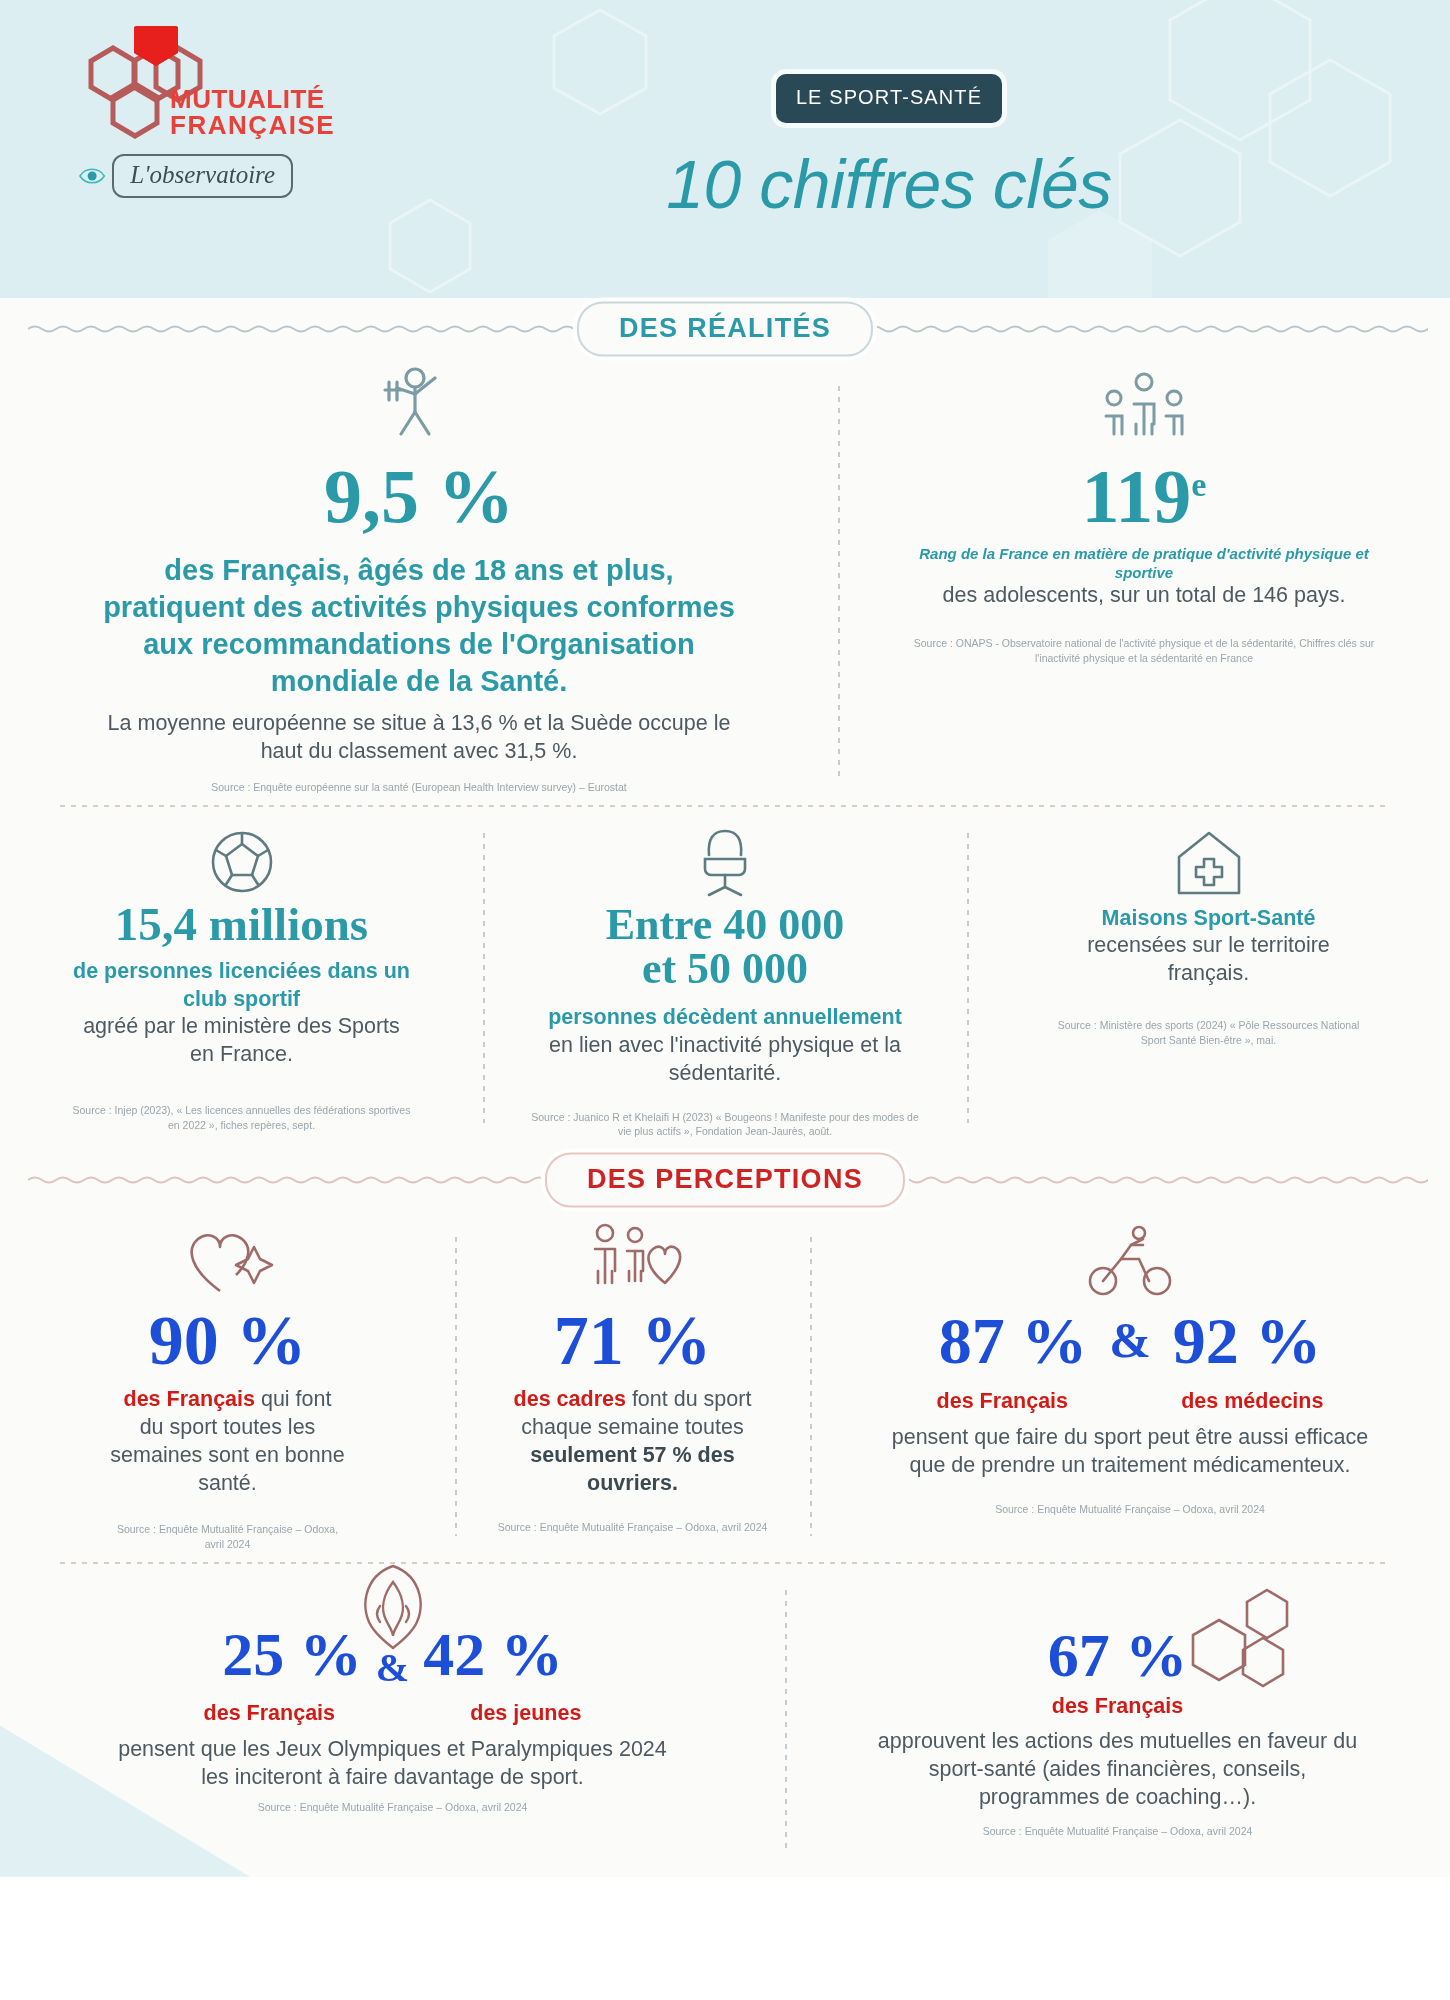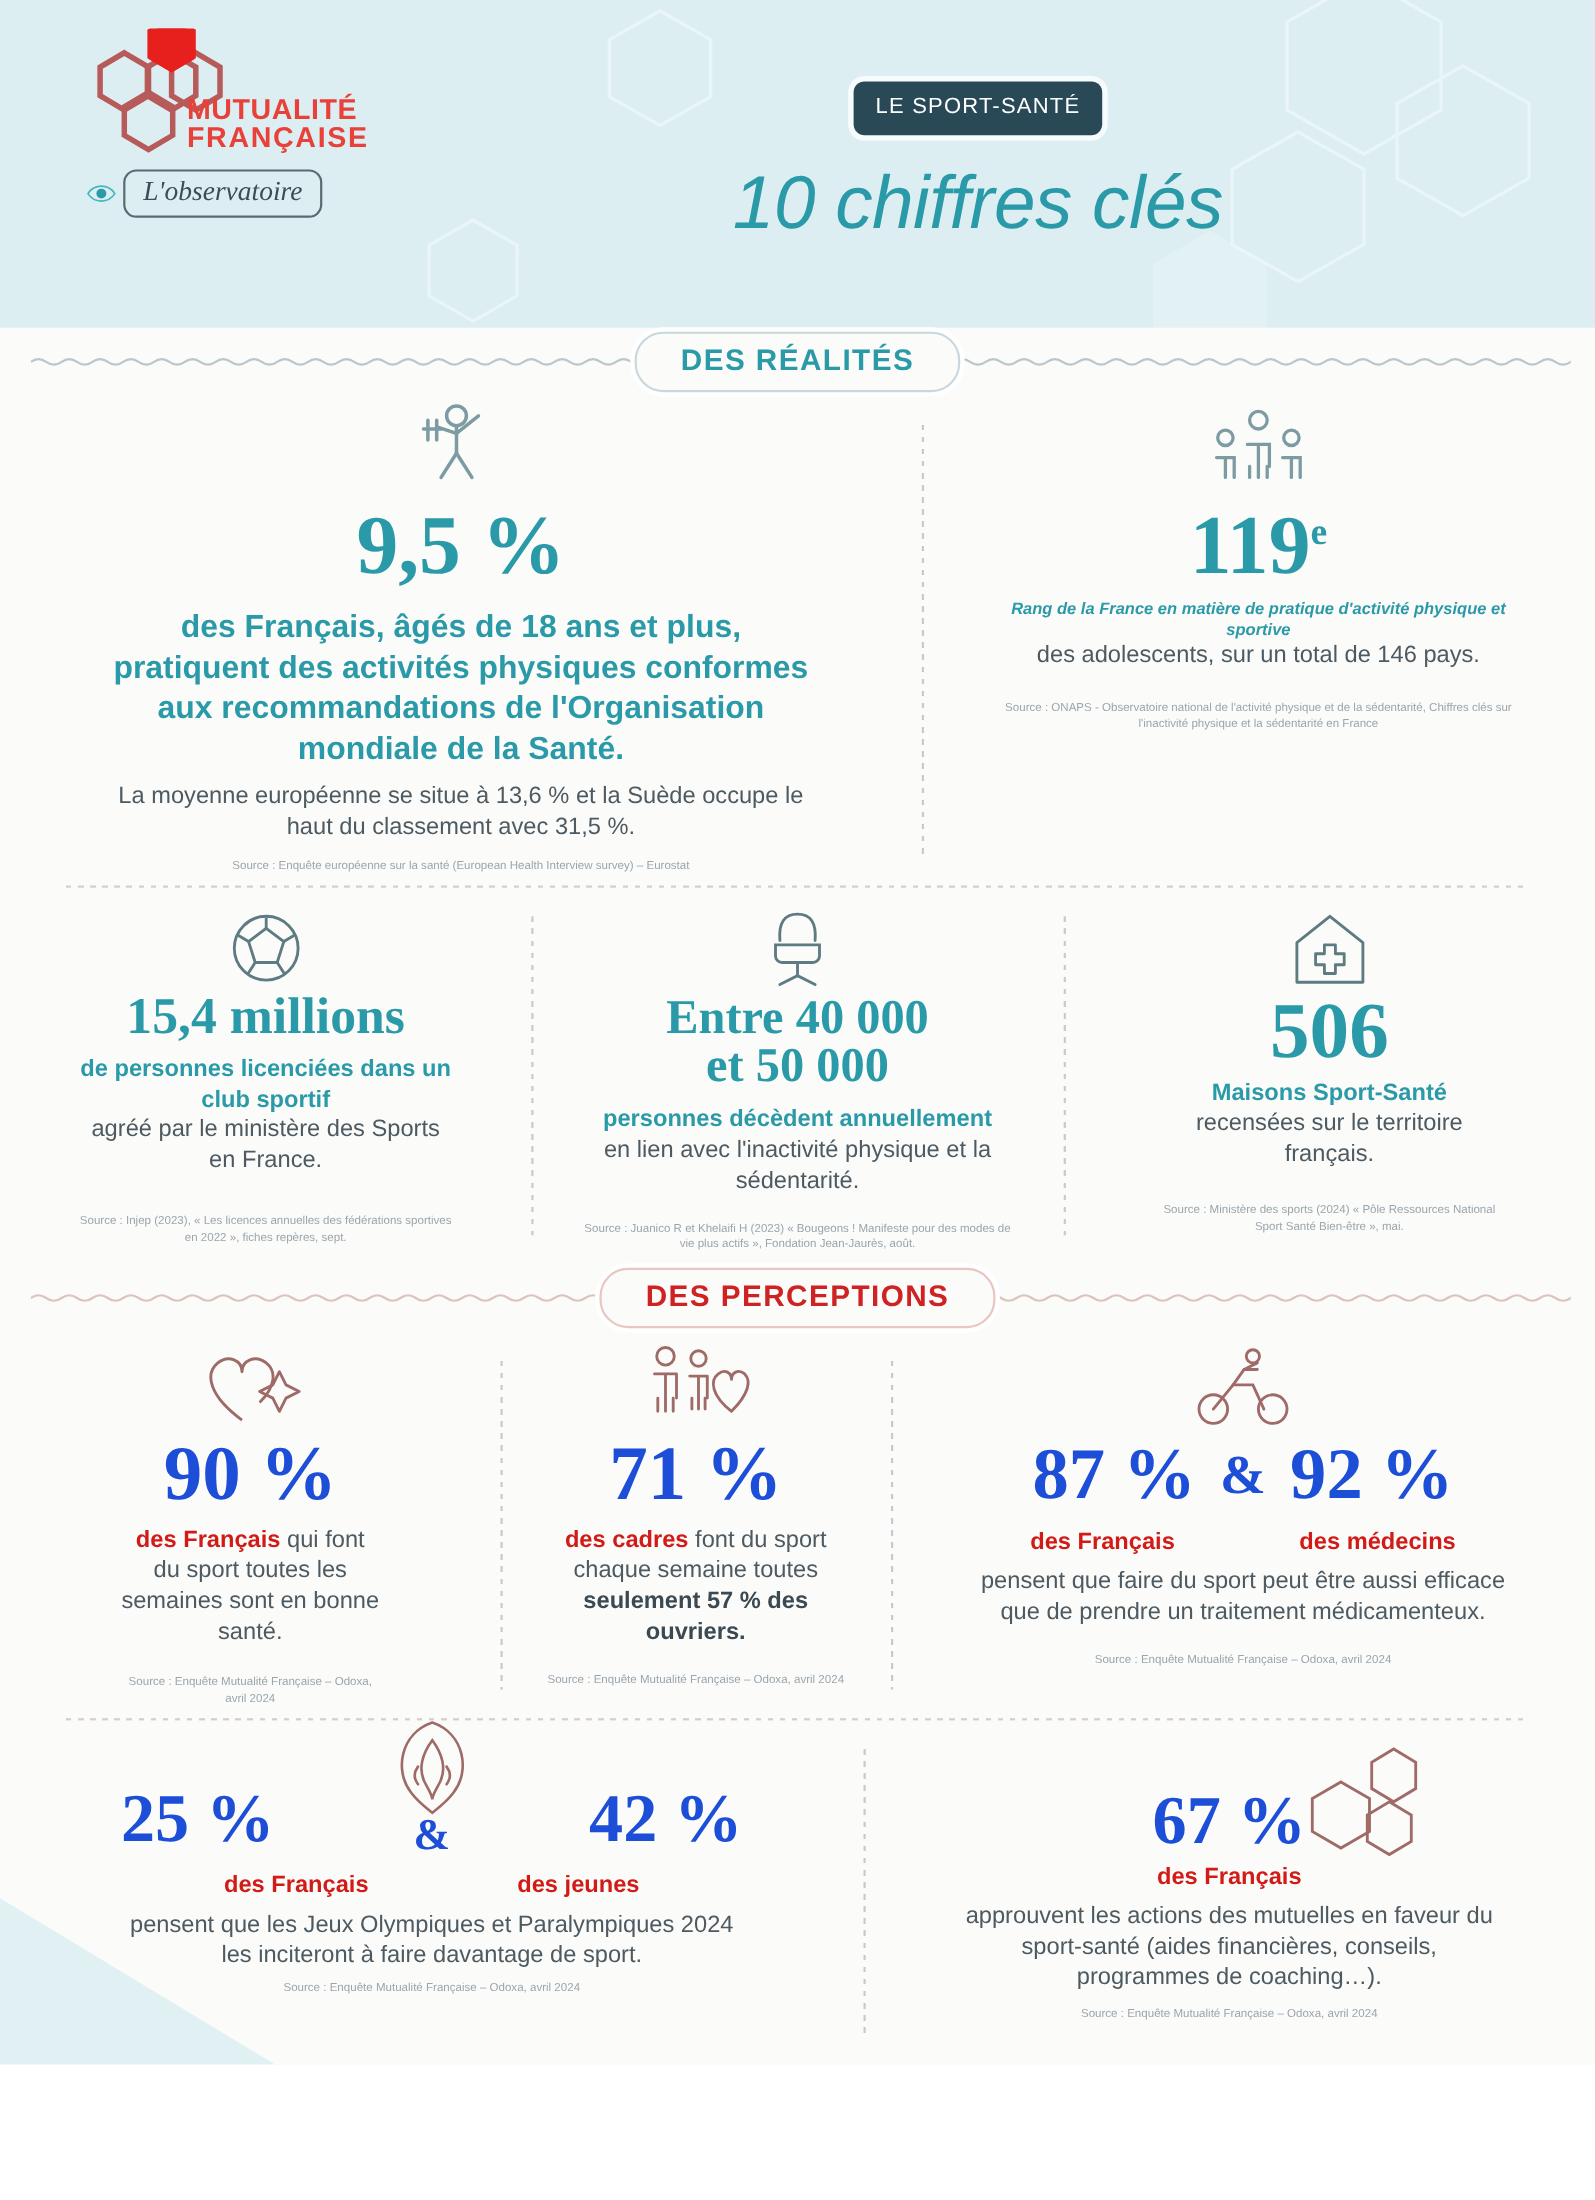--- a/index.html
+++ b/index.html
@@ -369,21 +369,20 @@
 
       <div class="cell" style="width:483px; padding:14px 80px 10px;">
         <div class="icon-wrap small">
           <svg width="76" height="72" viewBox="0 0 76 72">
             <g fill="none" stroke="#5e7b82" stroke-width="2.6" stroke-linejoin="round">
               <path d="M8 30 L38 6 L68 30 V66 H8 Z"></path>
               <path d="M33 32 h10 v8 h8 v10 h-8 v8 h-10 v-8 h-8 v-10 h8 z"></path>
             </g>
           </svg>
         </div>
-        <div class="big-num teal" style="font-size:72px; margin-top:2px;">506</div>
         <div class="lead lead-teal" style="font-size:21.5px; margin-top:6px;">Maisons Sport-Santé</div>
         <div class="body-txt" style="font-size:21.5px;">recensées sur le territoire français.</div>
         <div class="src" style="margin-top:30px;">Source : Ministère des sports (2024) « Pôle Ressources National Sport Santé Bien-être », mai.</div>
       </div>
     </div>
   </div>
 
   <div class="perceptions">
 
     <div class="section-head">
@@ -454,21 +453,21 @@
         <div class="src" style="margin-top:22px;">Source : Enquête Mutualité Française – Odoxa, avril 2024</div>
       </div>
     </div>
 
     <div class="hdiv"></div>
 
     <div class="row content-above" style="padding-bottom:30px;">
       <div class="vdiv" style="left:785px;"></div>
 
       <div class="cell" style="width:785px; padding:16px 110px 8px;">
-        <div style="position:relative; display:flex; align-items:center; justify-content:space-between; gap:14px; margin-top:36px;">
+        <div style="position:relative; display:flex; align-items:center; justify-content:center; gap:14px; margin-top:36px;">
           <div class="big-num red" style="font-size:62px;">25 %</div>
           <div class="big-num red" style="font-size:40px; padding-top:26px;">&amp;</div>
           <div class="big-num red" style="font-size:62px;">42 %</div>
           <svg style="position:absolute; left:50%; top:-54px; transform:translateX(-50%);" width="86" height="92" viewBox="0 0 86 92">
             <g fill="none" stroke="#9e6b68" stroke-width="2.4" stroke-linecap="round">
               <path d="M43 4 C14 14, 8 48, 24 68 C30 76, 38 82, 43 86 C48 82, 56 76, 62 68 C78 48, 72 14, 43 4 Z"></path>
               <path d="M43 20 C34 32, 30 46, 36 58 C40 66, 43 70, 43 74 C43 70, 46 66, 50 58 C56 46, 52 32, 43 20 Z"></path>
               <path d="M30 44 q-6 8 0 16"></path>
               <path d="M56 44 q6 8 0 16"></path>
             </g>

